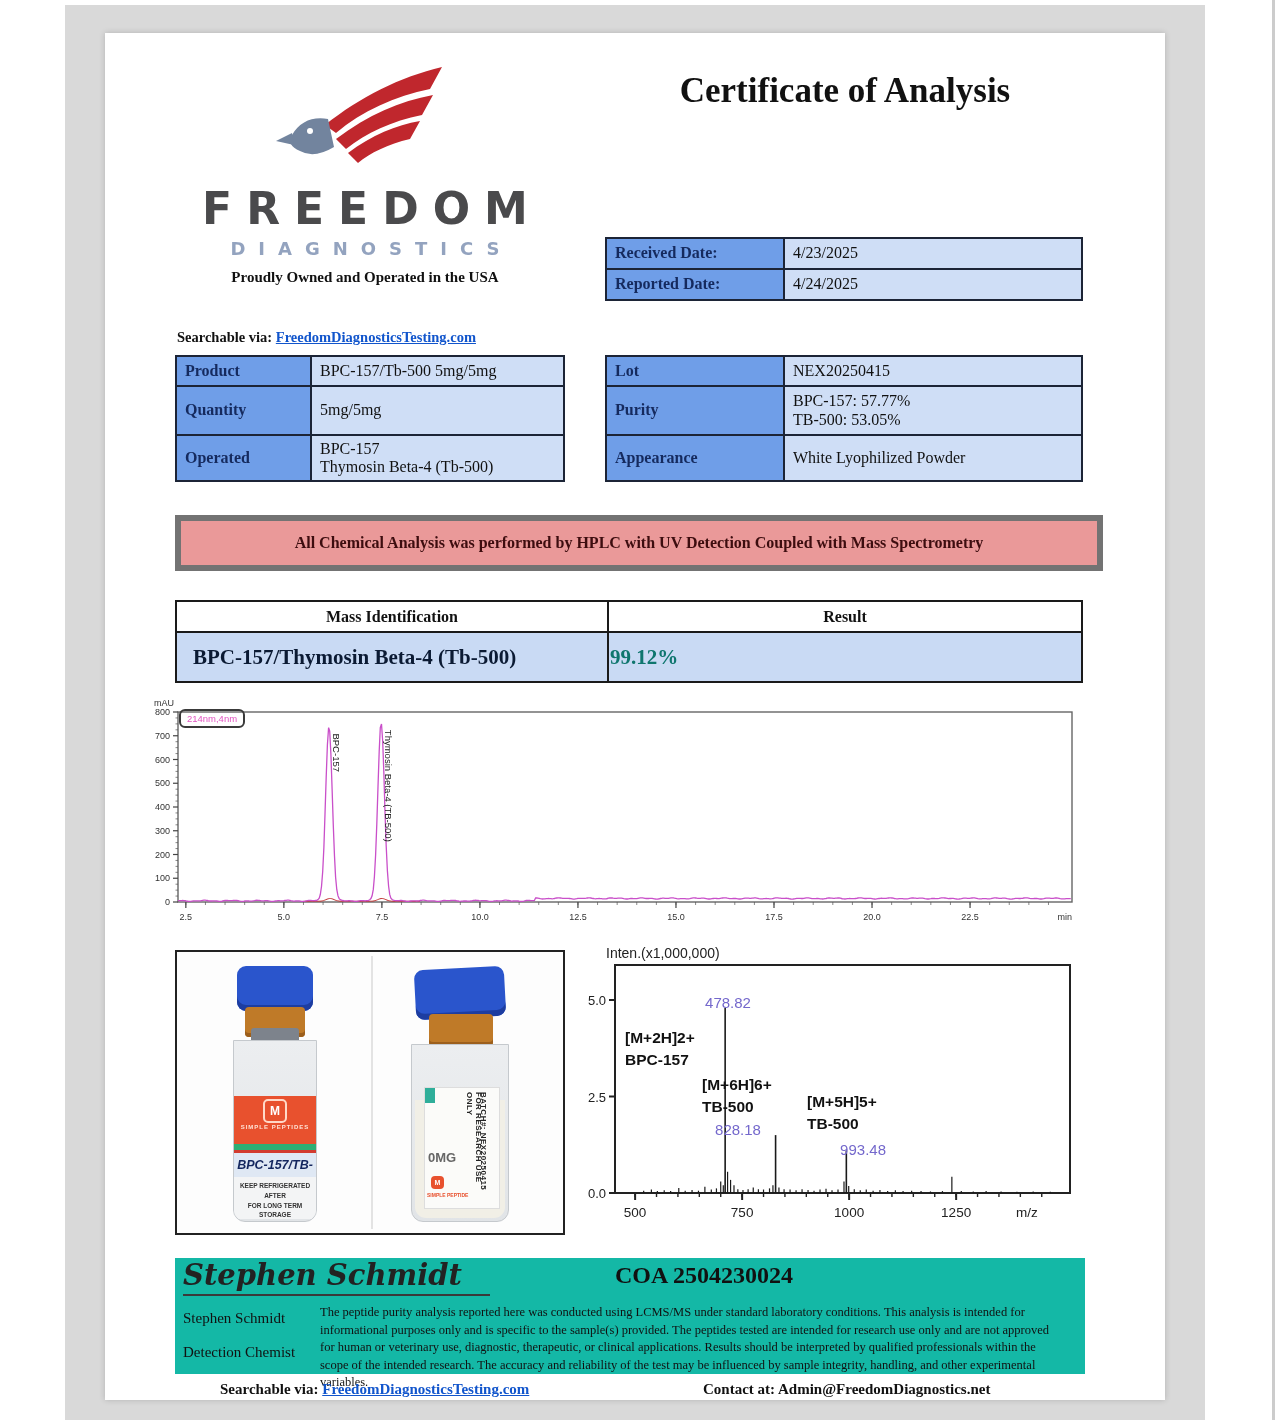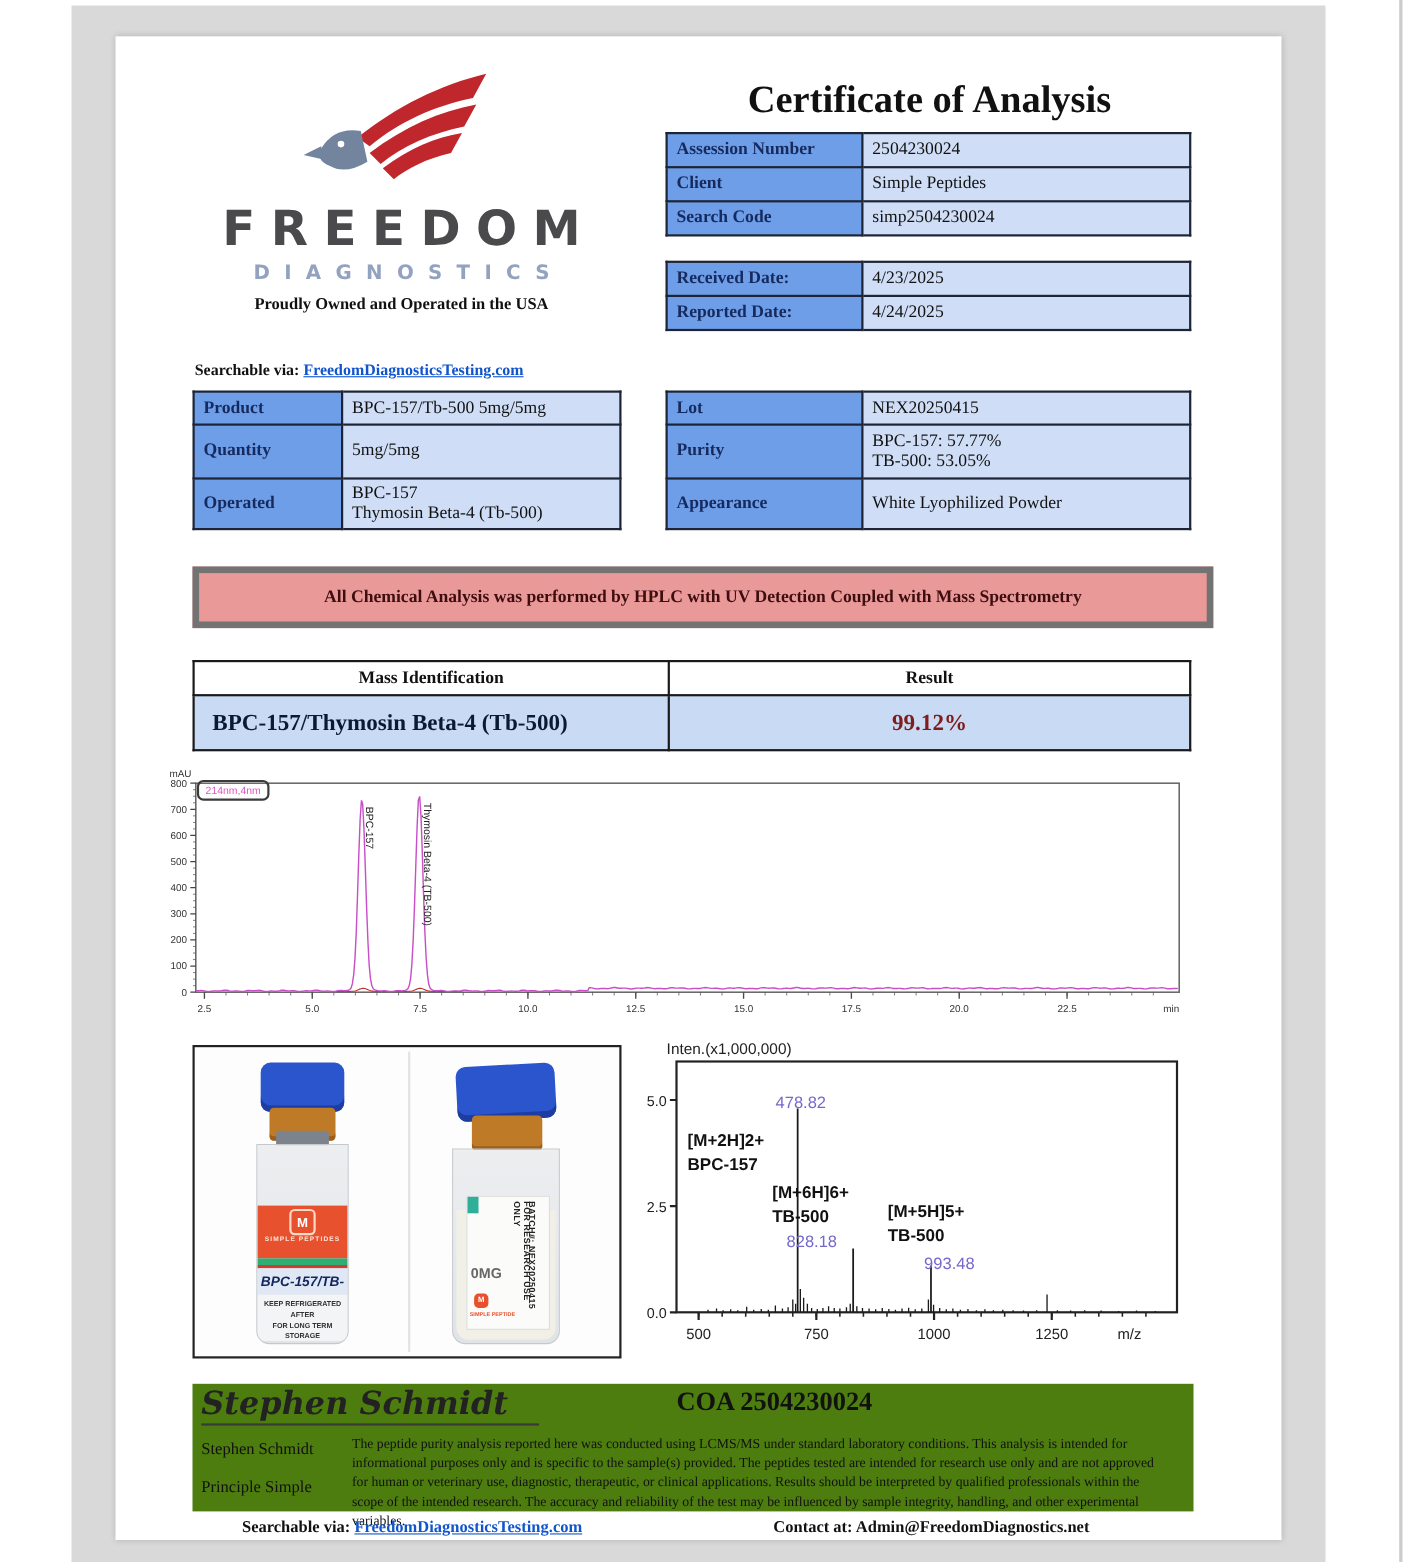--- a/index.html
+++ b/index.html
@@ -45,21 +45,21 @@
   .banner{left:70px;top:482px;width:928px;height:56px;background:#ea9999;border:6px solid #737373;
     box-sizing:border-box;display:flex;align-items:center;justify-content:center;}
   .banner span{font-size:16px;font-weight:bold;color:#3d0d0f;}
 
   
   .t-mass{left:70px;top:567px;width:908px;border-collapse:collapse;table-layout:fixed;}
   .t-mass td{border:2.5px solid #1a1a1a;box-sizing:border-box;}
   .t-mass .hdr{background:#ffffff;font-weight:bold;font-size:16px;text-align:center;height:31px;color:#111;}
   .t-mass .data{background:#c9daf4;height:50px;font-weight:bold;font-size:21px;color:#0b1a33;}
   .t-mass .data.name{padding-left:16px;}
-  .t-mass .data.res{text-align:center;color:#7f1d1d;}
+  .t-mass .data.res{color:#0f766e;}
 
   
   .chrom-box{left:35px;top:664px;width:960px;height:240px;background:#fff;}
   .spec-box{left:475px;top:910px;width:520px;height:300px;background:#fff;}
   .spec-ylabel{position:absolute;left:26px;top:2px;font-family:"Liberation Sans",sans-serif;
     font-size:14px;color:#222;}
   .spec-ann{position:absolute;font-family:"Liberation Sans",sans-serif;}
   .mz-val{color:#7468cc;font-size:15px;}
   .ann-line{font-weight:bold;font-size:15.5px;color:#111;line-height:1.4;}
 
@@ -86,21 +86,21 @@
   .back-label{position:absolute;background:#fbfbf9;border:1px solid #ddd;box-sizing:border-box;}
   .teal-tab{position:absolute;width:10px;height:15px;background:#2fae9a;}
   .vtext{position:absolute;font-family:"Liberation Sans",sans-serif;font-weight:bold;color:#222;
     writing-mode:vertical-rl;font-size:8px;letter-spacing:0.5px;}
   .mg{position:absolute;font-family:"Liberation Sans",sans-serif;font-weight:bold;font-size:13px;color:#666;}
   .mini-logo{position:absolute;width:13px;height:13px;border-radius:4px;background:#e8512e;color:#fff;
     font-family:"Liberation Sans",sans-serif;font-size:7px;font-weight:bold;text-align:center;line-height:13px;}
   .mini-brand{position:absolute;font-family:"Liberation Sans",sans-serif;font-size:5px;color:#e8512e;font-weight:bold;}
 
   
-  .sig-block{left:70px;top:1225px;width:910px;height:116px;background:#4d7c0f;}
+  .sig-block{left:70px;top:1225px;width:910px;height:116px;background:#14b8a6;}
   .signature{position:absolute;left:8px;top:0px;font-family:"DejaVu Serif",serif;font-style:italic;
     font-weight:600;font-size:29px;color:#222;border-bottom:2px solid #3a3a3a;padding:0 28px 2px 0;}
   .coa{position:absolute;left:440px;top:4px;font-size:24px;font-weight:bold;color:#111;}
   .sig-name{position:absolute;left:8px;top:52px;font-size:15px;color:#111;}
   .sig-title{position:absolute;left:8px;top:86px;font-size:15px;color:#111;}
   .disclaimer{position:absolute;left:145px;top:46px;width:740px;font-size:12.5px;color:#111;line-height:1.4;}
 
   
   .footer-search{left:115px;top:1348px;font-size:15px;font-weight:bold;color:#111;}
   .footer-contact{left:598px;top:1348px;font-size:15px;font-weight:bold;color:#111;}
@@ -126,40 +126,20 @@
     <div class="logo-sub">DIAGNOSTICS</div>
     <div class="tagline">Proudly Owned and Operated in the USA</div>
   </div>
   <div class="abs search-line">
     <span>Searchable via:</span>
     <a class="link">FreedomDiagnosticsTesting.com</a>
   </div>
 
   <div class="abs doc-title">Certificate of Analysis</div>
 
-  <table class="abs blue t-accession">
-    <colgroup>
-        <col style="width:178px">
-        <col>
-      </colgroup>
-    <tbody>
-        <tr>
-      <td class="lbl">Assession Number</td>
-      <td class="val">2504230024</td>
-        </tr>
-    <tr>
-      <td class="lbl">Client</td>
-      <td class="val">Simple Peptides</td>
-        </tr>
-    <tr>
-      <td class="lbl">Search Code</td>
-      <td class="val">simp2504230024</td>
-        </tr>
-  </tbody>
-    </table>
 
   <table class="abs blue t-dates">
     <colgroup>
         <col style="width:178px">
         <col>
       </colgroup>
     <tbody>
         <tr>
       <td class="lbl">Received Date:</td>
       <td class="val">4/23/2025</td>
@@ -511,21 +491,21 @@
       <div class="ann-line">[M+5H]5+</div>
       <div class="ann-line">TB-500</div>
     </div>
     <div class="spec-ann mz-val" style="left:226px;top:198px;width:80px;text-align:right;">993.48</div>
   </div>
 
   <div class="abs sig-block">
     <div class="signature">Stephen Schmidt</div>
     <div class="coa">COA 2504230024</div>
     <div class="sig-name">Stephen Schmidt</div>
-    <div class="sig-title">Principle Simple</div>
+    <div class="sig-title">Detection Chemist</div>
     <div class="disclaimer">The peptide purity analysis reported here was conducted using LCMS/MS under standard laboratory conditions. This analysis is intended for informational purposes only and is specific to the sample(s) provided. The peptides tested are intended for research use only and are not approved for human or veterinary use, diagnostic, therapeutic, or clinical applications. Results should be interpreted by qualified professionals within the scope of the intended research. The accuracy and reliability of the test may be influenced by sample integrity, handling, and other experimental variables.</div>
   </div>
 
   <div class="abs footer-search">
     <span>Searchable via:</span>
     <a class="link">FreedomDiagnosticsTesting.com</a>
   </div>
   <div class="abs footer-contact">Contact at: Admin@FreedomDiagnostics.net</div>
 
 </div>

